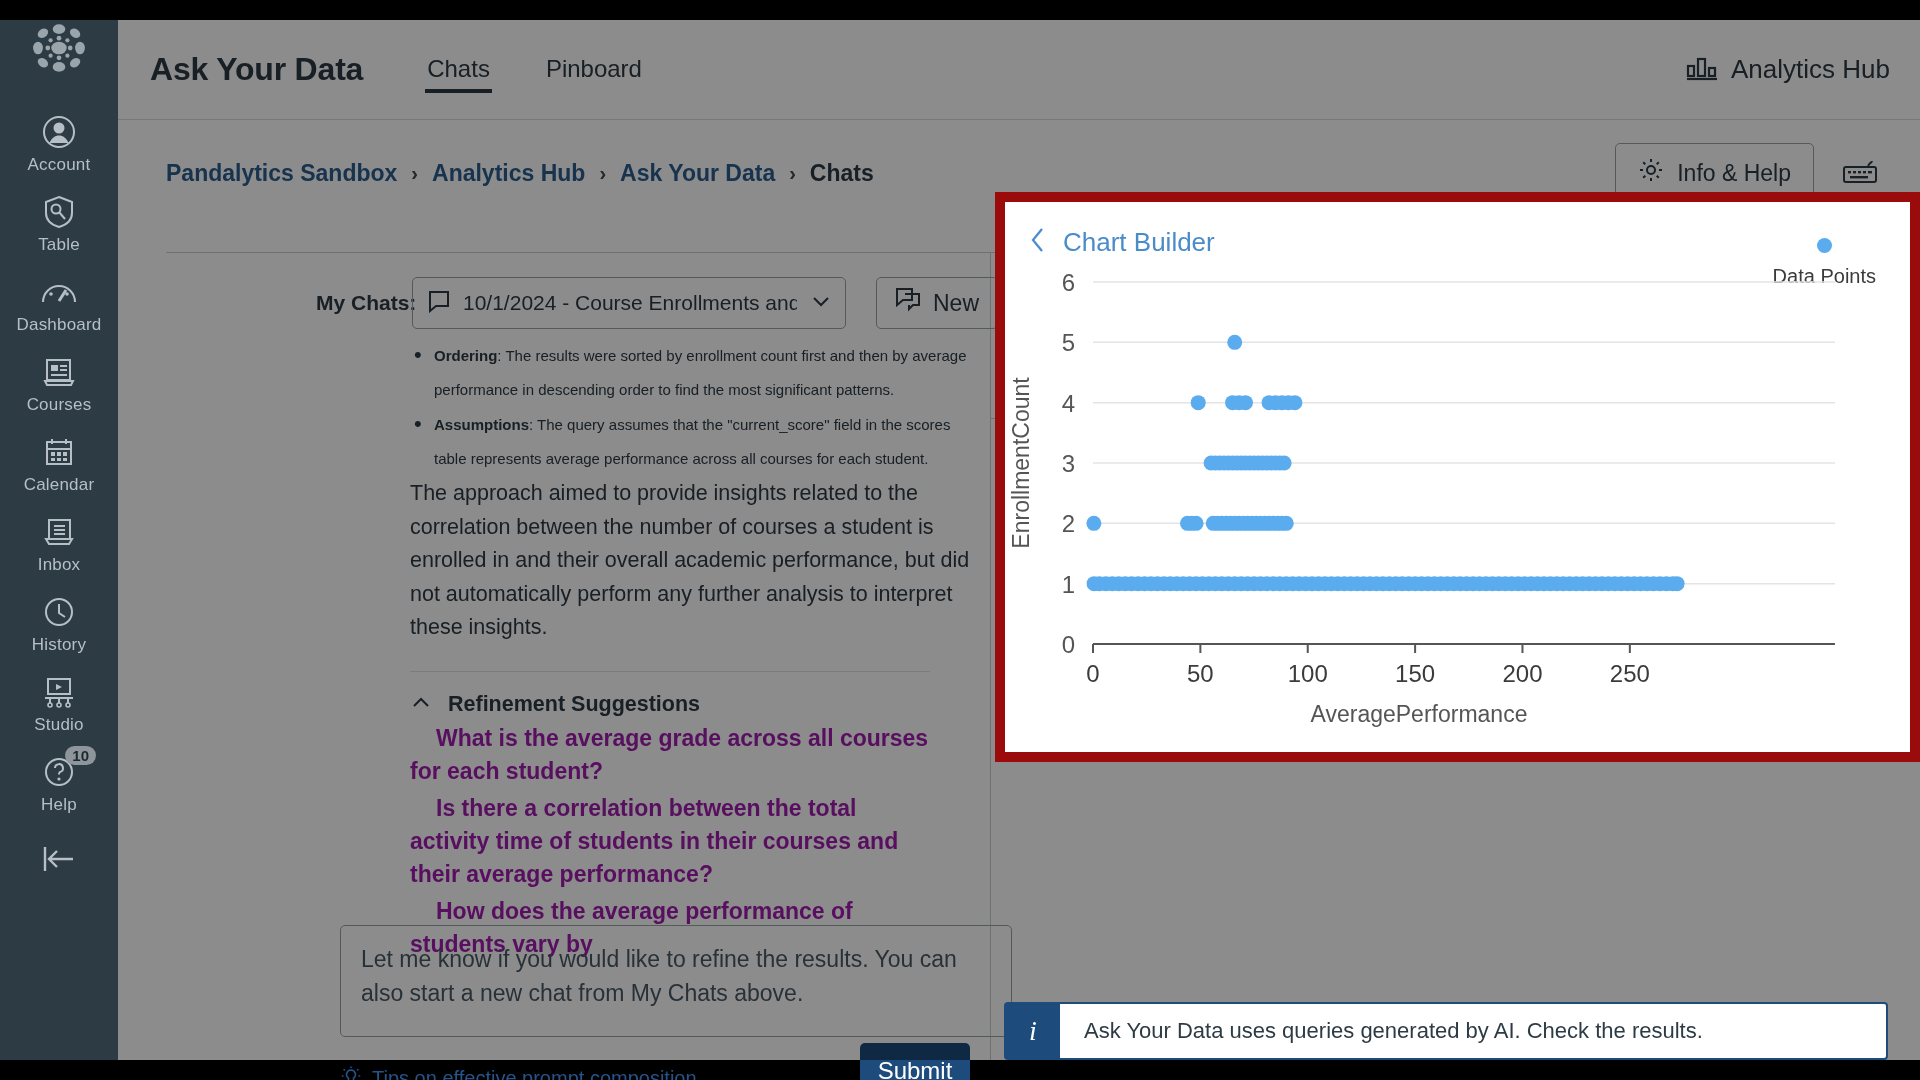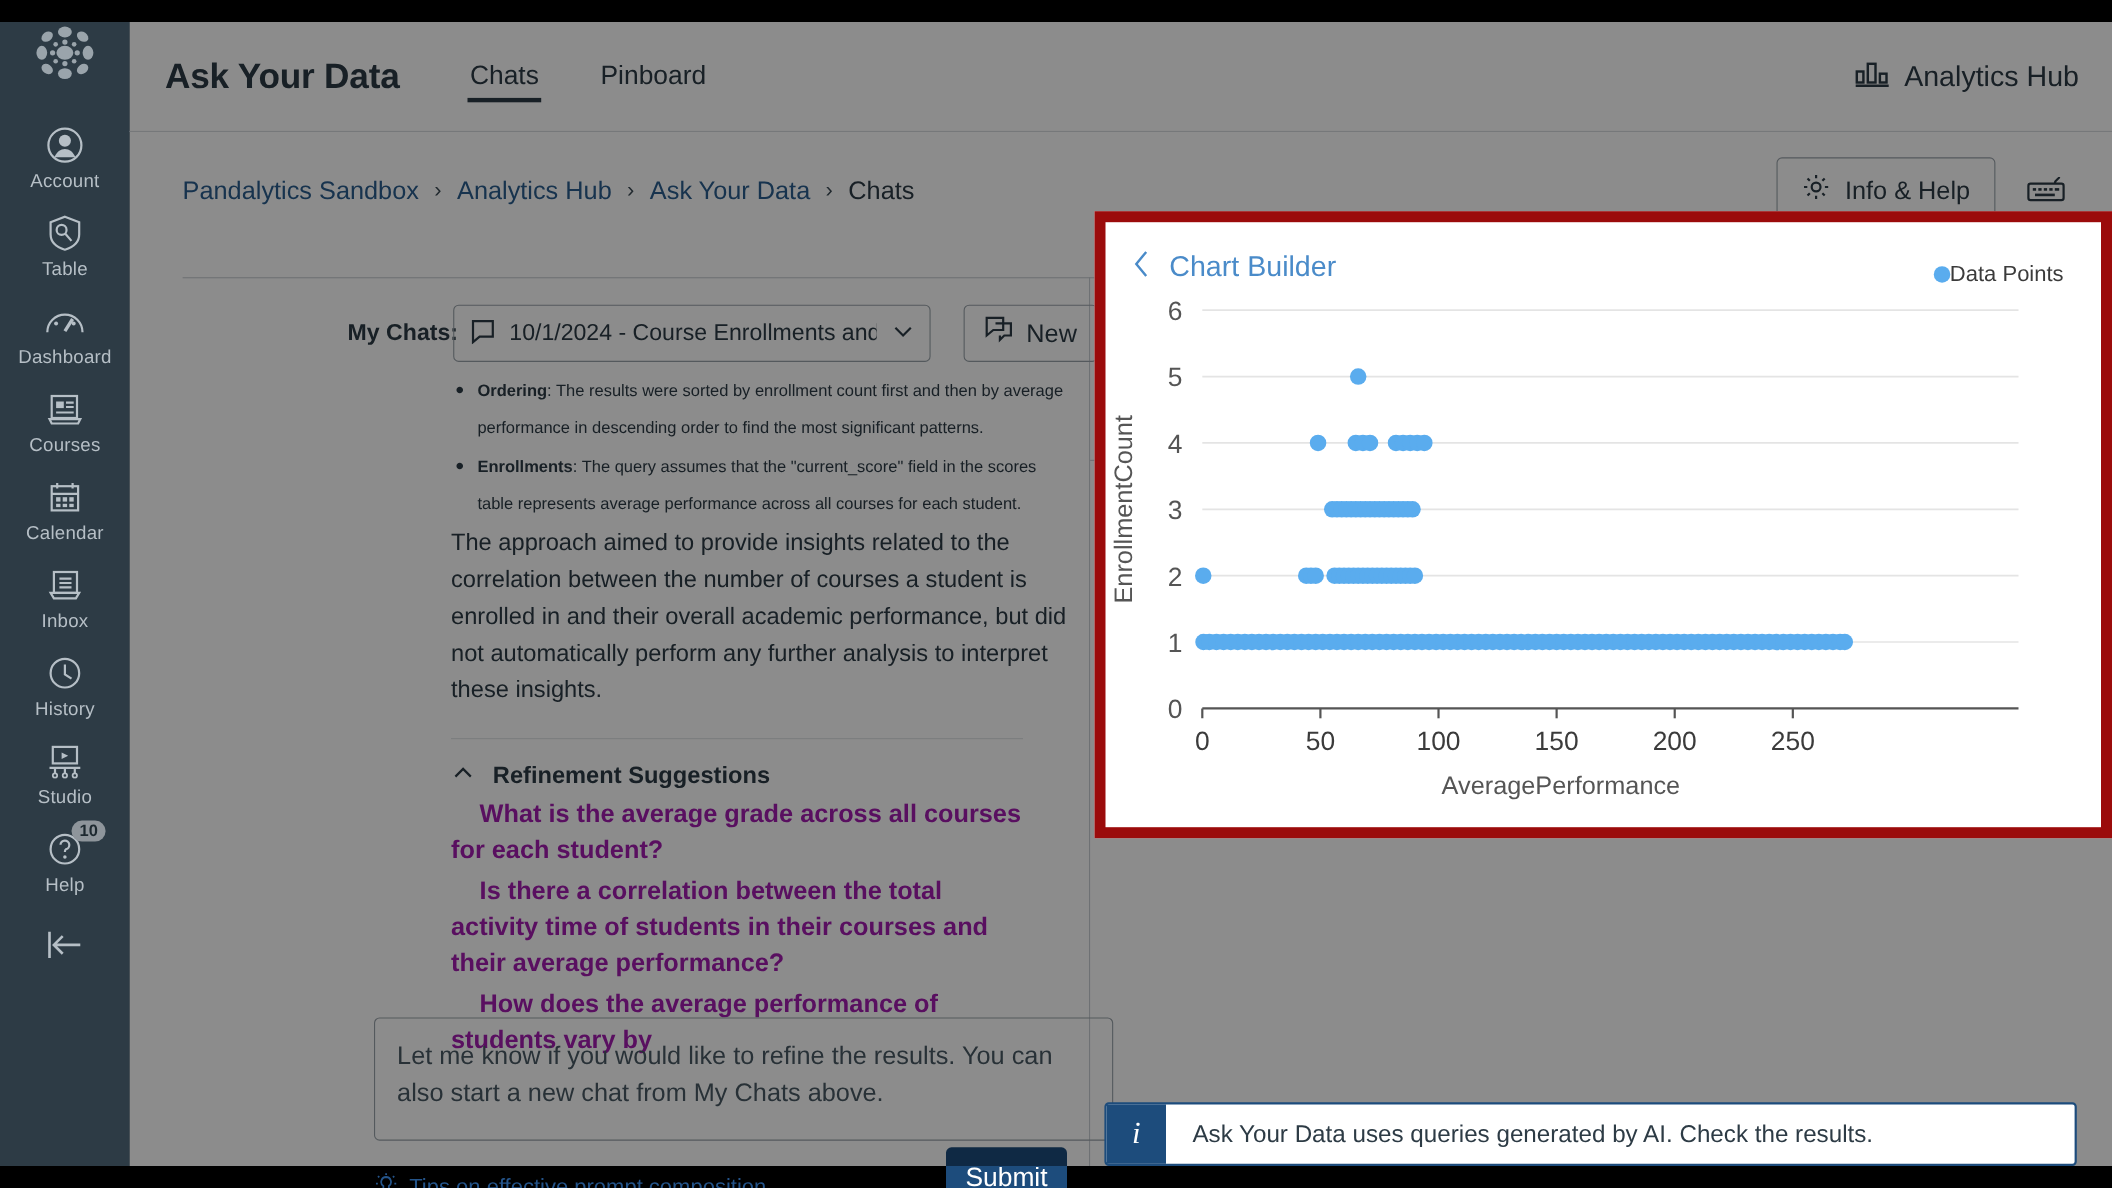--- a/index.html
+++ b/index.html
@@ -51,21 +51,21 @@
     content: ""; position: absolute; left: 0; right: 0; bottom: -2px; height: 4px; background: #2D3B45;
   }
   .appbar-right { margin-left: auto; display: flex; align-items: center; gap: 12px; }
   .ahub-label { font-size: 26px; color: #2D3B45; }
 
   
   .crumbrow {
     position: absolute; left: 0; top: 100px; width: 1802px; height: 106px;
     display: flex; align-items: center; padding: 0 42px 0 48px;
   }
-  .crumbs { display: flex; align-items: center; gap: 14px; font-size: 23px; }
+  .crumbs { display: flex; align-items: center; gap: 14px; font-size: 23px; font-weight: bold; }
   .crumb { color: #2B5E8E; cursor: pointer; }
   .crumb.cur { color: #2D3B45; cursor: default; }
   .crumb-sep { color: #3c4b55; font-size: 20px; }
   .crumb-right { margin-left: auto; display: flex; align-items: center; gap: 28px; }
   .btn-outline {
     display: flex; align-items: center; gap: 13px;
     border: 1px solid #9aa3aa; border-radius: 5px; padding: 13px 22px;
     font-size: 23px; color: #2D3B45; background: transparent; cursor: pointer;
   }
   .kbd-btn { cursor: pointer; display: flex; align-items: center; }
@@ -173,21 +173,21 @@
   .chart-card {
     position: absolute; left: 4px; top: 172px; width: 925px; height: 570px;
     background: #ffffff; border: 10px solid #9B0B0B; z-index: 80;
   }
   .cb-back { display: flex; align-items: center; gap: 14px; padding: 24px 0 0 22px; cursor: pointer; }
   .cb-title { font-size: 26px; color: #4A8BC9; }
 
   .plot { position: absolute; left: 0; top: 62px; width: 905px; height: 488px; }
   .plot svg { display: block; }
   .legend {
-    position: absolute; right: 34px; top: 36px; display: flex; align-items: center; 
+    position: absolute; right: 34px; top: 36px; display: flex; align-items: center; gap: 12px; flex-direction: column;
   }
   .legend-dot { width: 15px; height: 15px; border-radius: 50%; background: #5AACEE; }
   .legend-txt { font-size: 20px; color: #3b3b3b; font-family: "Liberation Sans", sans-serif; }
 
   
   .infobar {
     position: absolute; left: 886px; top: 982px; width: 884px; height: 58px;
     border: 2px solid #1D4C7C; border-radius: 4px; display: flex; align-items: stretch;
     background: #ffffff; z-index: 70;
   }
@@ -436,21 +436,21 @@
               <path d="M2 2h15v11H8l-6 5z" fill="none" stroke="#2D3B45" stroke-width="2"></path>
               <path d="M10 7h14v11h-6l-4 4v-4" fill="none" stroke="#2D3B45" stroke-width="2"></path>
             </svg>
         </span>
         <span>New</span>
       </div>
 
       <div class="chatbody">
         <ul class="bullets">
           <li><b>Ordering</b><span>: The results were sorted by enrollment count first and then by average performance in descending order to find the most significant patterns.</span></li>
-          <li><b>Enrollments</b><span>: The query assumes that the "current_score" field in the scores table represents average performance across all courses for each student.</span></li>
+          <li><b>Assumptions</b><span>: The query assumes that the "current_score" field in the scores table represents average performance across all courses for each student.</span></li>
         </ul>
         <p class="para">The approach aimed to provide insights related to the correlation between the number of courses a student is enrolled in and their overall academic performance, but did not automatically perform any further analysis to interpret these insights.</p>
 
         <div class="refine-wrap">
           <div class="refine-head">
             <span>
               <svg width="22" height="22" viewBox="0 0 22 22">
                   <path d="M4 14l7-7 7 7" fill="none" stroke="#2D3B45" stroke-width="2"></path>
                 </svg>
             </span>

